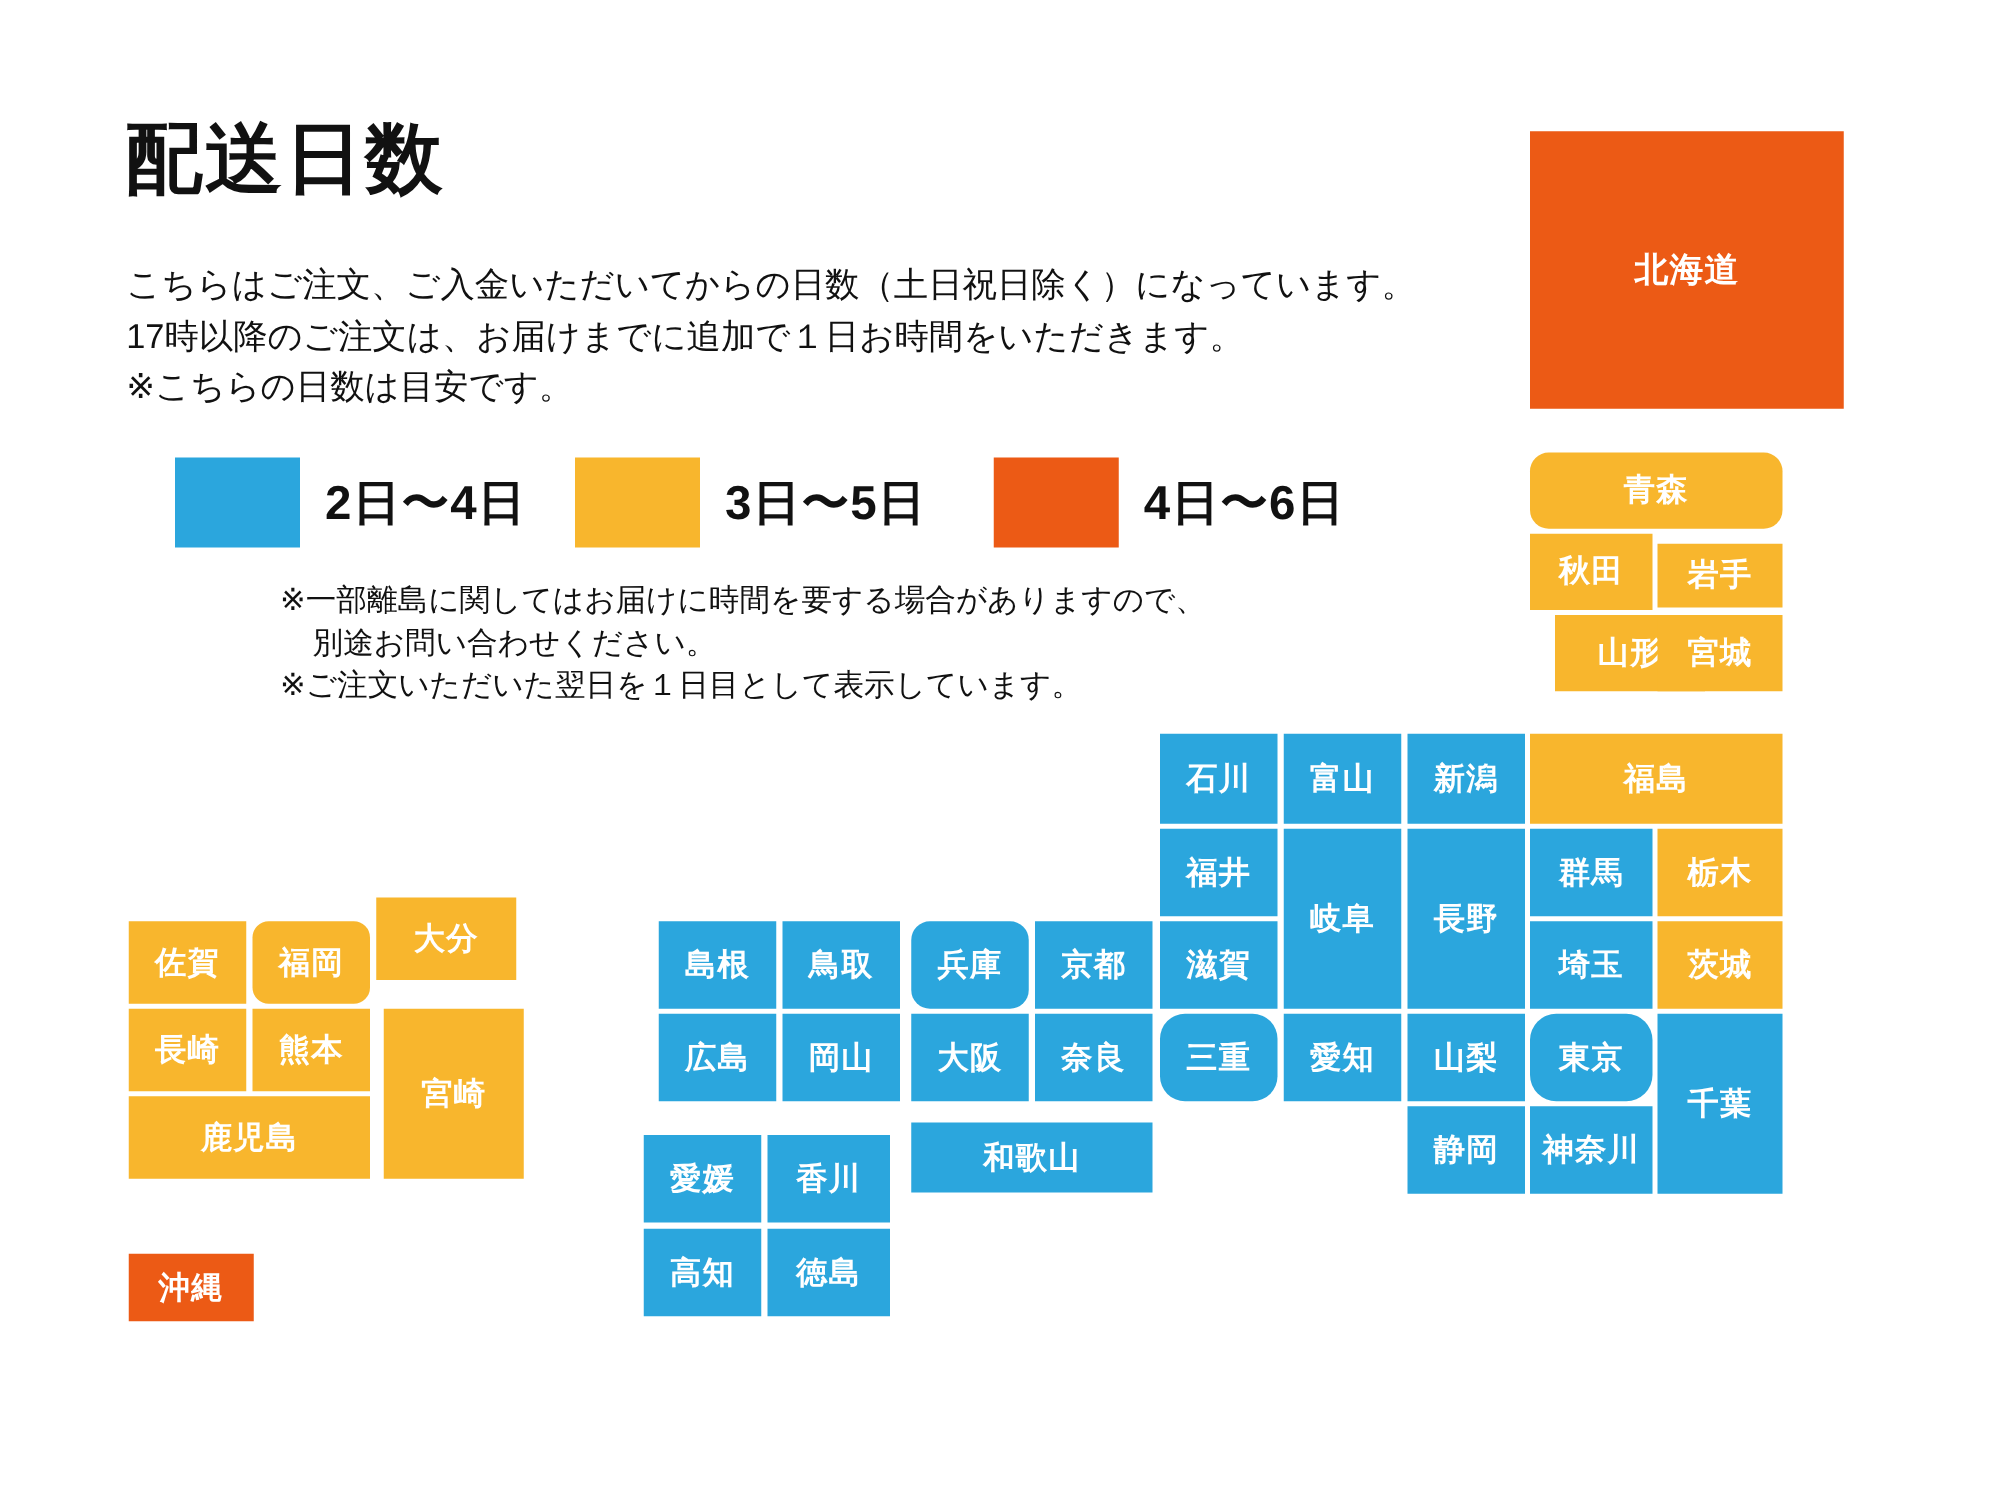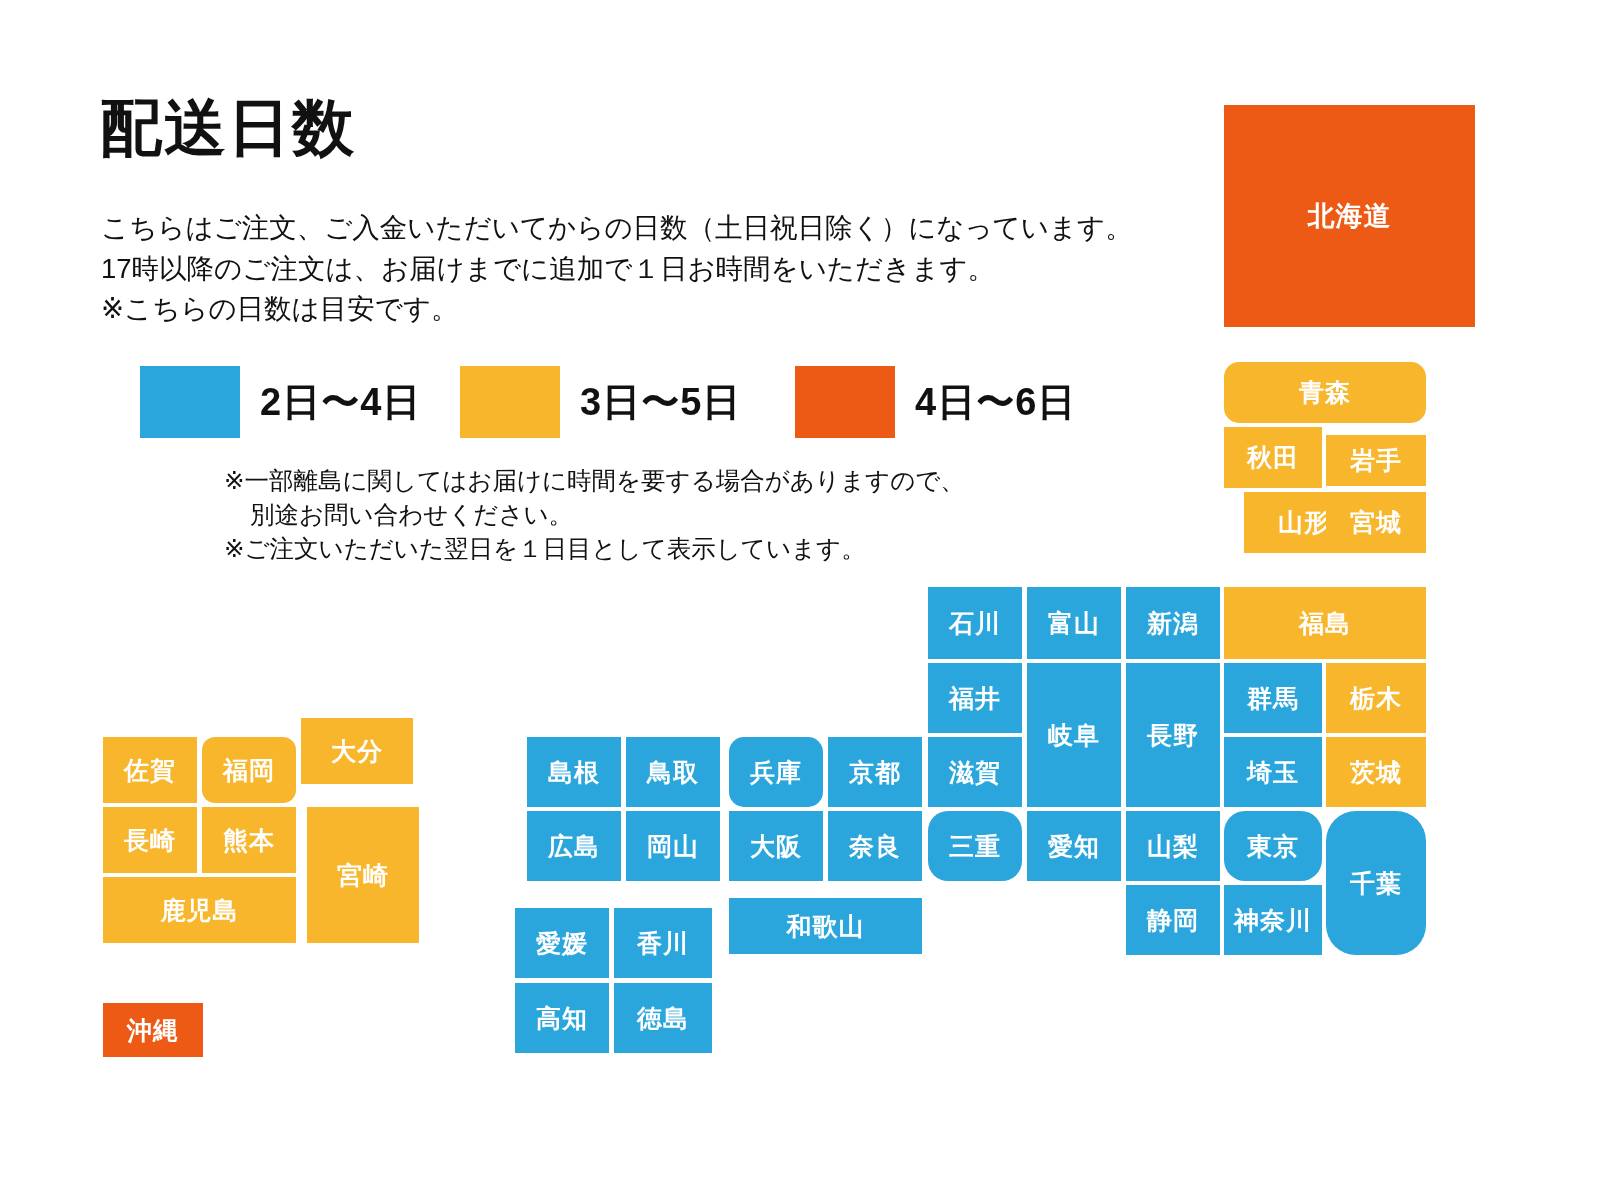--- a/index.html
+++ b/index.html
@@ -110,21 +110,21 @@
       <div class="pref" title="兵庫 2日〜4日" style="left: 729px; top: 737px; width: 94px; height: 70px; background: rgb(43, 166, 221); border-radius: 15px;">兵庫</div>
       <div class="pref" title="京都 2日〜4日" style="left: 828px; top: 737px; width: 94px; height: 70px; background: rgb(43, 166, 221);">京都</div>
       <div class="pref" title="広島 2日〜4日" style="left: 527px; top: 811px; width: 94px; height: 70px; background: rgb(43, 166, 221);">広島</div>
       <div class="pref" title="岡山 2日〜4日" style="left: 626px; top: 811px; width: 94px; height: 70px; background: rgb(43, 166, 221);">岡山</div>
       <div class="pref" title="大阪 2日〜4日" style="left: 729px; top: 811px; width: 94px; height: 70px; background: rgb(43, 166, 221);">大阪</div>
       <div class="pref" title="奈良 2日〜4日" style="left: 828px; top: 811px; width: 94px; height: 70px; background: rgb(43, 166, 221);">奈良</div>
       <div class="pref" title="三重 2日〜4日" style="left: 928px; top: 811px; width: 94px; height: 70px; background: rgb(43, 166, 221); border-radius: 20px;">三重</div>
       <div class="pref" title="愛知 2日〜4日" style="left: 1027px; top: 811px; width: 94px; height: 70px; background: rgb(43, 166, 221);">愛知</div>
       <div class="pref" title="山梨 2日〜4日" style="left: 1126px; top: 811px; width: 94px; height: 70px; background: rgb(43, 166, 221);">山梨</div>
       <div class="pref" title="東京 2日〜4日" style="left: 1224px; top: 811px; width: 98px; height: 70px; background: rgb(43, 166, 221); border-radius: 21px;">東京</div>
-      <div class="pref" title="千葉 2日〜4日" style="left: 1326px; top: 811px; width: 100px; height: 144px; background: rgb(43, 166, 221); border-radius: 30px;">千葉</div>
+      <div class="pref" title="千葉 2日〜4日" style="left: 1326px; top: 811px; width: 100px; height: 144px; background: rgb(43, 166, 221);">千葉</div>
       <div class="pref" title="和歌山 2日〜4日" style="left: 729px; top: 898px; width: 193px; height: 56px; background: rgb(43, 166, 221);">和歌山</div>
       <div class="pref" title="静岡 2日〜4日" style="left: 1126px; top: 885px; width: 94px; height: 70px; background: rgb(43, 166, 221);">静岡</div>
       <div class="pref" title="神奈川 2日〜4日" style="left: 1224px; top: 885px; width: 98px; height: 70px; background: rgb(43, 166, 221);">神奈川</div>
       <div class="pref" title="愛媛 2日〜4日" style="left: 515px; top: 908px; width: 94px; height: 70px; background: rgb(43, 166, 221);">愛媛</div>
       <div class="pref" title="香川 2日〜4日" style="left: 614px; top: 908px; width: 98px; height: 70px; background: rgb(43, 166, 221);">香川</div>
       <div class="pref" title="高知 2日〜4日" style="left: 515px; top: 983px; width: 94px; height: 70px; background: rgb(43, 166, 221);">高知</div>
       <div class="pref" title="徳島 2日〜4日" style="left: 614px; top: 983px; width: 98px; height: 70px; background: rgb(43, 166, 221);">徳島</div>
       <div class="pref" title="佐賀 3日〜5日" style="left: 103px; top: 737px; width: 94px; height: 66px; background: rgb(248, 182, 45);">佐賀</div>
       <div class="pref" title="福岡 3日〜5日" style="left: 202px; top: 737px; width: 94px; height: 66px; background: rgb(248, 182, 45); border-radius: 13px;">福岡</div>
       <div class="pref" title="大分 3日〜5日" style="left: 301px; top: 718px; width: 112px; height: 66px; background: rgb(248, 182, 45);">大分</div>

